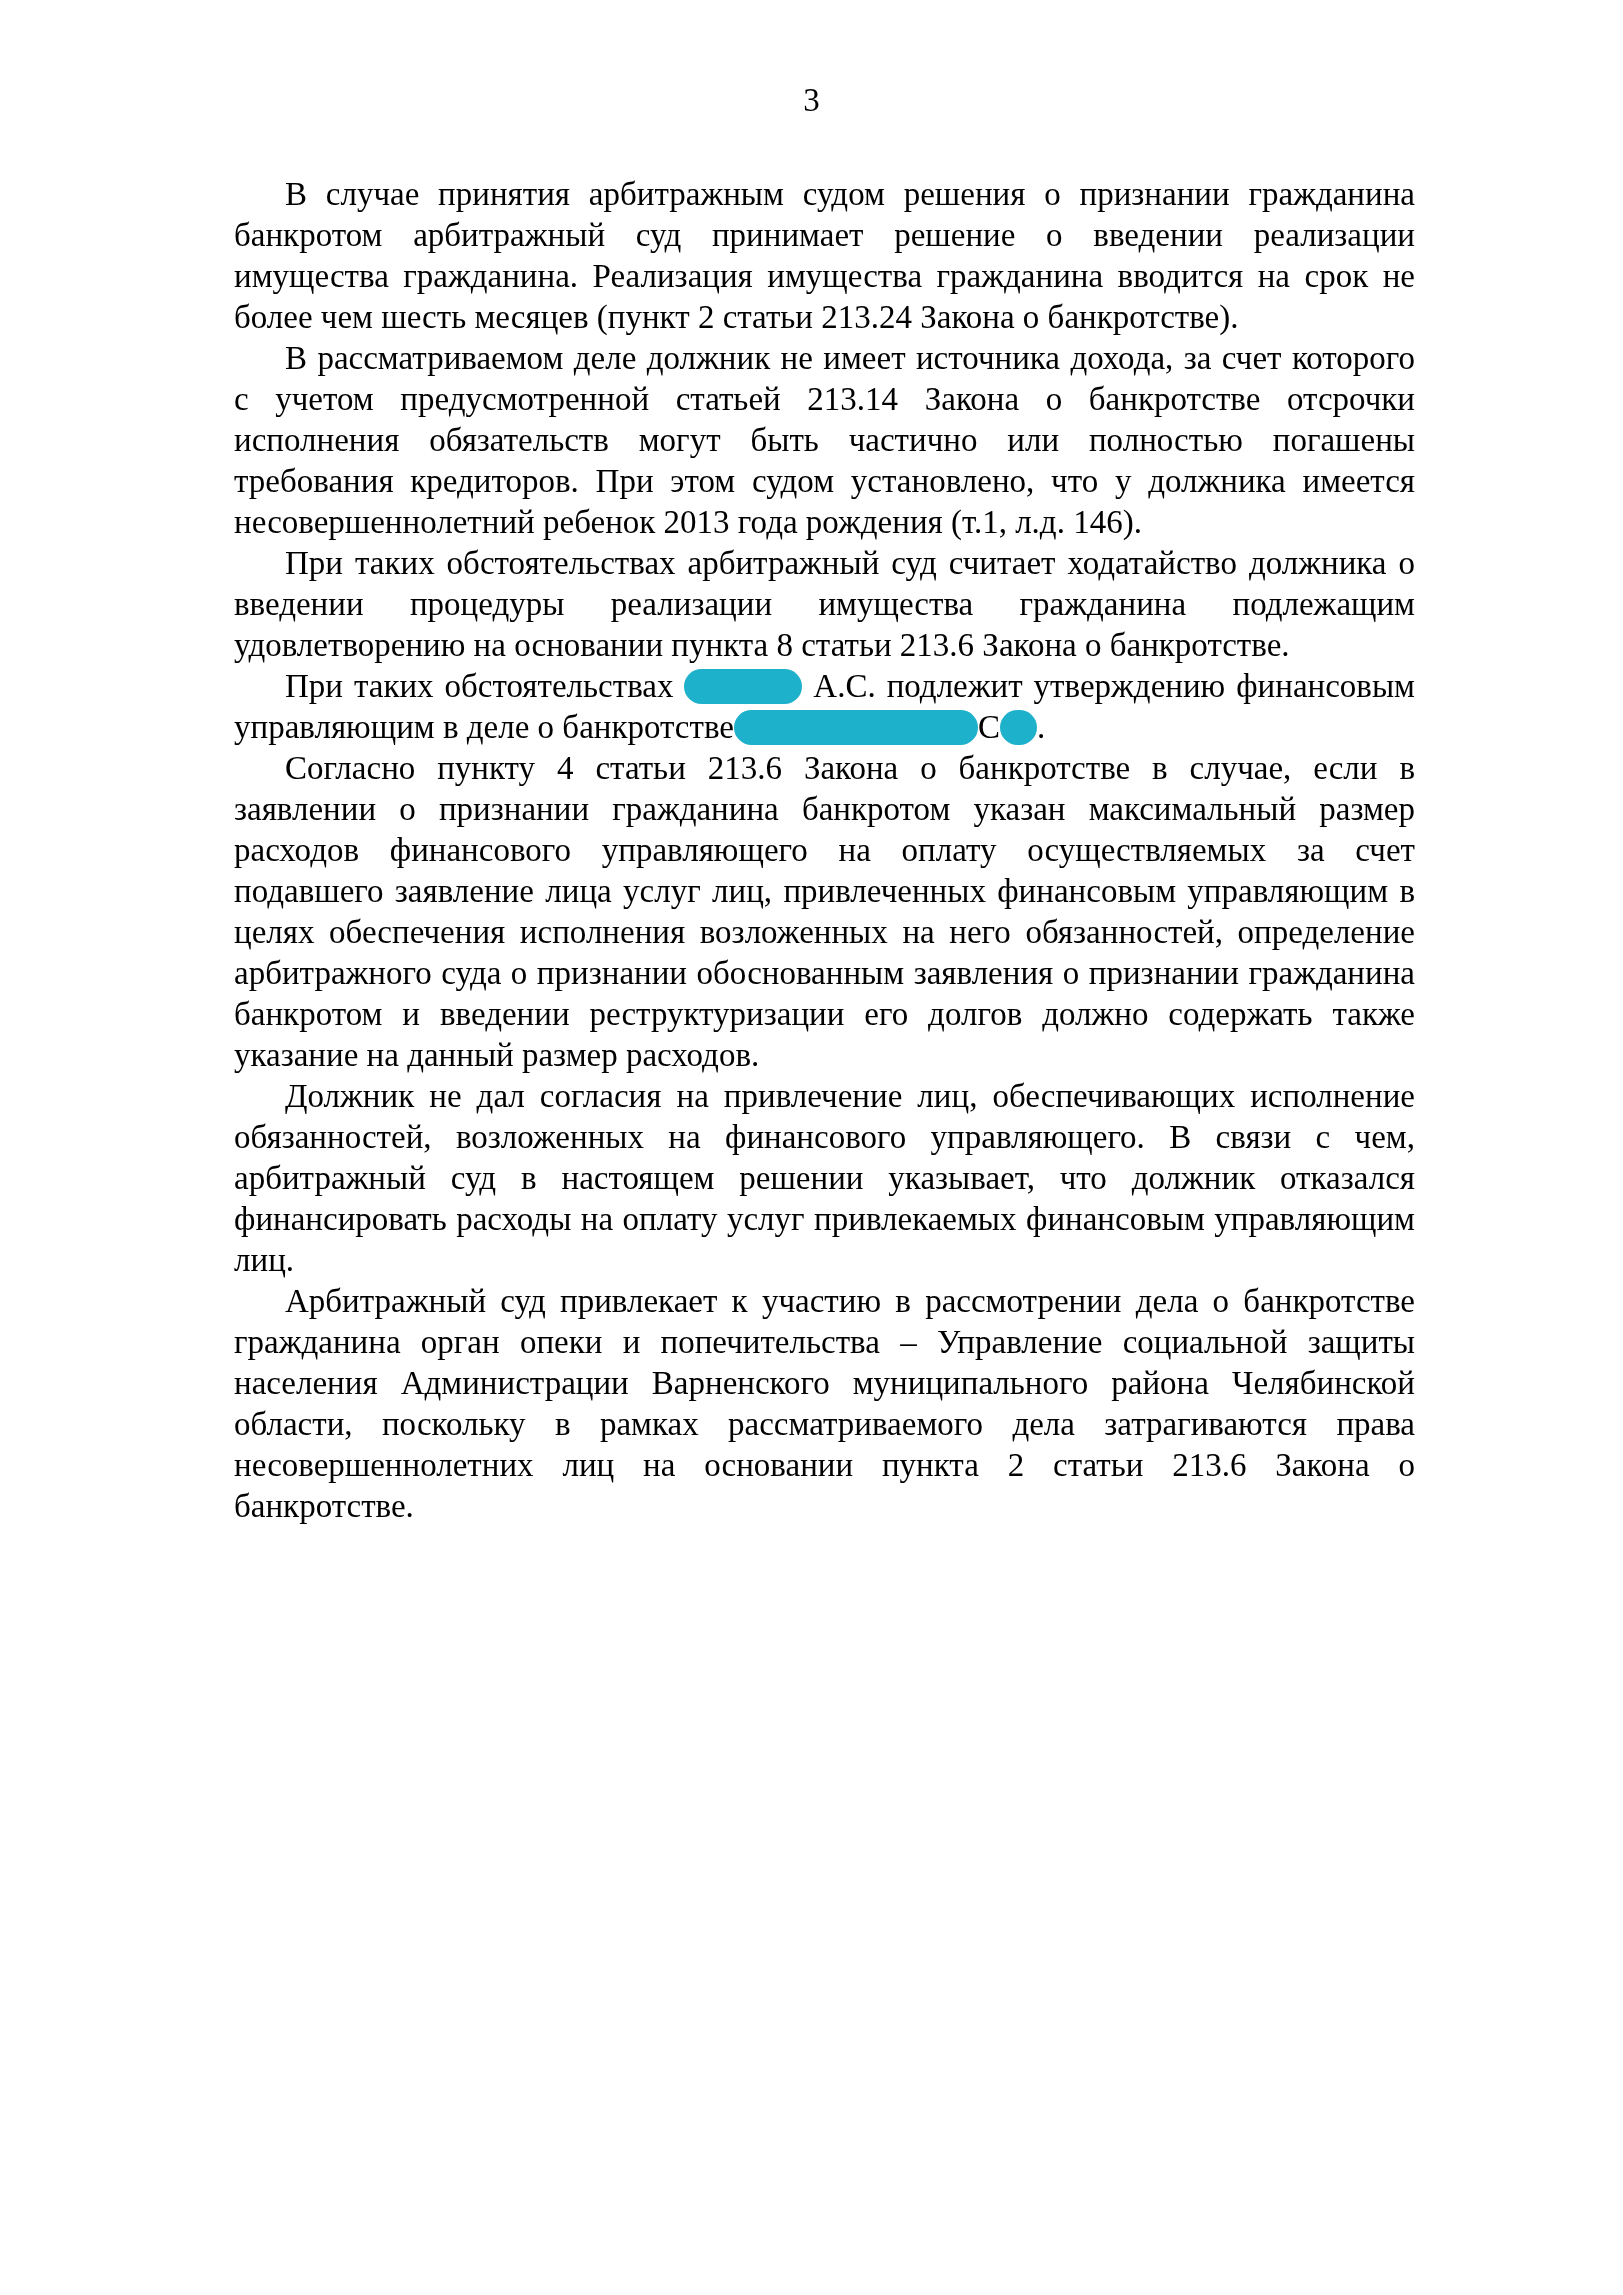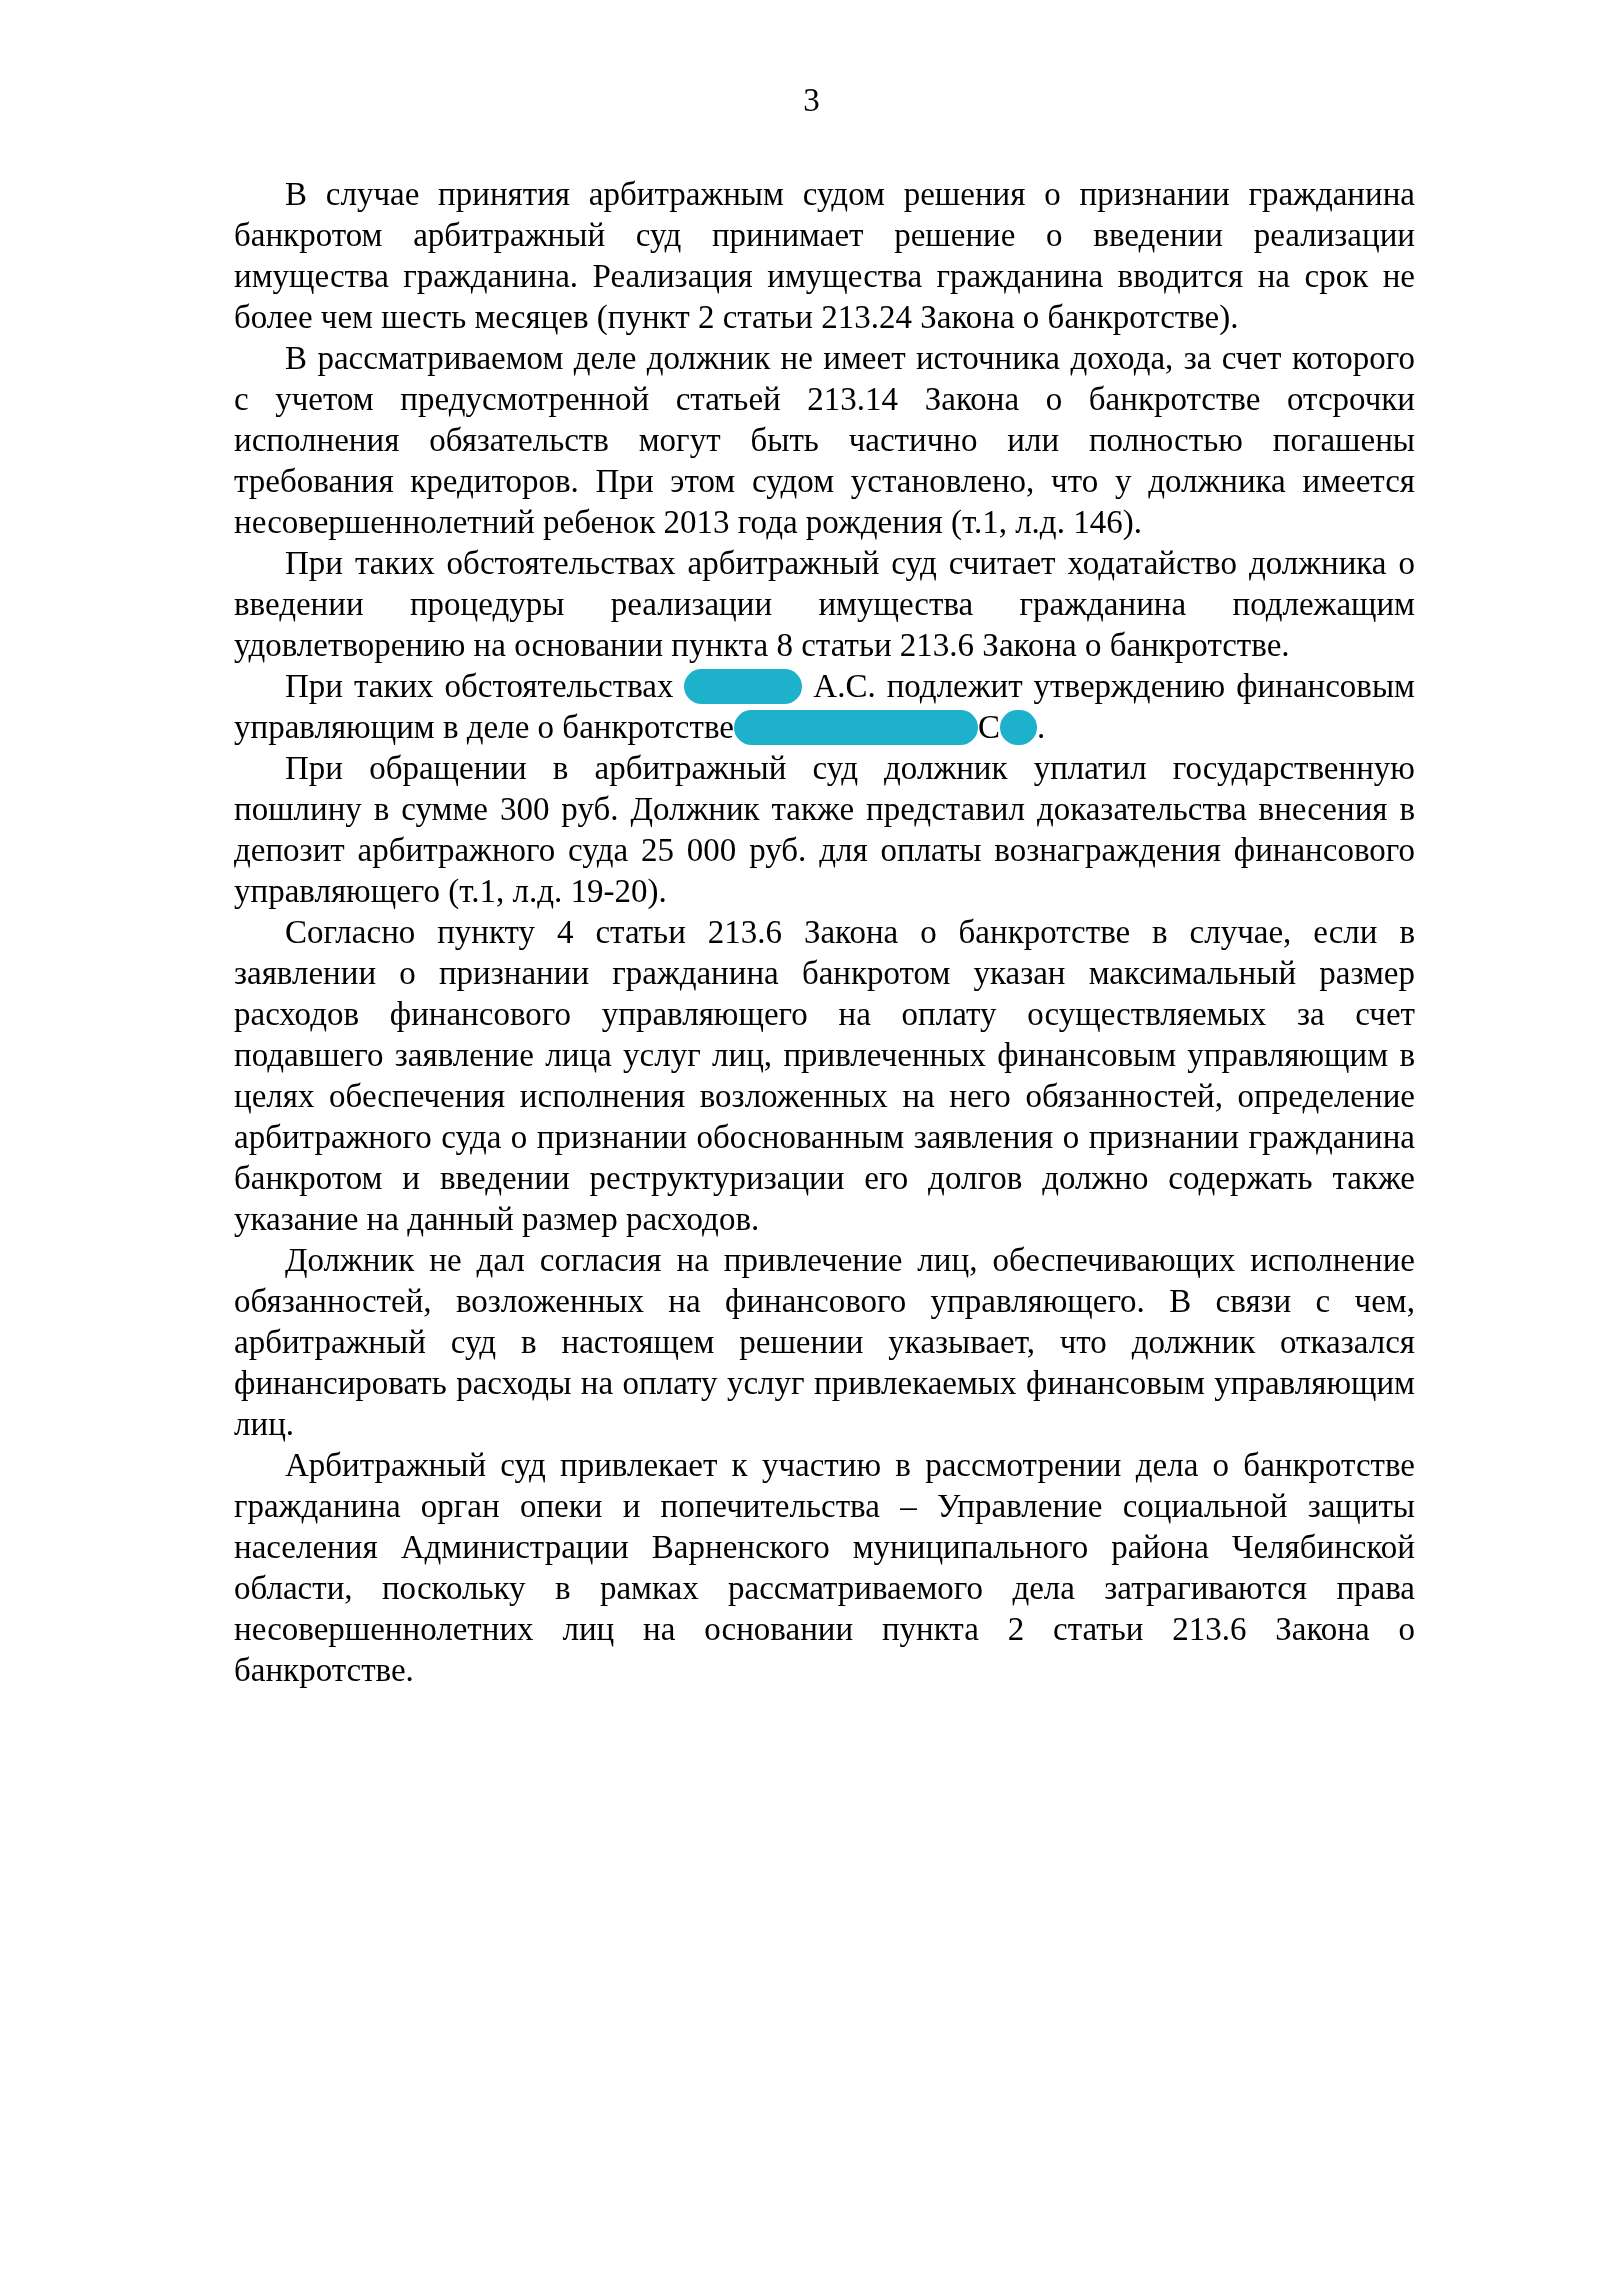--- a/index.html
+++ b/index.html
@@ -50,19 +50,18 @@
 </head>
 <body>
 
 <div class="page">
   <div class="page-number">3</div>
   <div class="content">
       <p class="para">В случае принятия арбитражным судом решения о признании гражданина банкротом арбитражный суд принимает решение о введении реализации имущества гражданина. Реализация имущества гражданина вводится на срок не более чем шесть месяцев (пункт 2 статьи 213.24 Закона о банкротстве).</p>
       <p class="para">В рассматриваемом деле должник не имеет источника дохода, за счет которого с учетом предусмотренной статьей 213.14 Закона о банкротстве отсрочки исполнения обязательств могут быть частично или полностью погашены требования кредиторов. При этом судом установлено, что у должника имеется несовершеннолетний ребенок 2013 года рождения (т.1, л.д. 146).</p>
       <p class="para">При таких обстоятельствах арбитражный суд считает ходатайство должника о введении процедуры реализации имущества гражданина подлежащим удовлетворению на основании пункта 8 статьи 213.6 Закона о банкротстве.</p>
       <p class="para">При таких обстоятельствах <span class="redact" style="width: 118px; background: rgb(30, 177, 203);"></span> А.С. подлежит утверждению финансовым управляющим в деле о банкротстве<span class="redact" style="width: 244px; background: rgb(30, 177, 203);"></span>С<span class="redact" style="width: 37px; background: rgb(30, 177, 203);"></span>.</p>
-      <p class="para">При обращении в арбитражный суд должник уплатил государственную пошлину в сумме 300 руб. Должник также представил доказательства внесения в депозит арбитражного суда 25 000 руб. для оплаты вознаграждения финансового управляющего (т.1, л.д. 19-20).</p>
       <p class="para">Согласно пункту 4 статьи 213.6 Закона о банкротстве в случае, если в заявлении о признании гражданина банкротом указан максимальный размер расходов финансового управляющего на оплату осуществляемых за счет подавшего заявление лица услуг лиц, привлеченных финансовым управляющим в целях обеспечения исполнения возложенных на него обязанностей, определение арбитражного суда о признании обоснованным заявления о признании гражданина банкротом и введении реструктуризации его долгов должно содержать также указание на данный размер расходов.</p>
       <p class="para">Должник не дал согласия на привлечение лиц, обеспечивающих исполнение обязанностей, возложенных на финансового управляющего. В связи с чем, арбитражный суд в настоящем решении указывает, что должник отказался финансировать расходы на оплату услуг привлекаемых финансовым управляющим лиц.</p>
       <p class="para">Арбитражный суд привлекает к участию в рассмотрении дела о банкротстве гражданина орган опеки и попечительства – Управление социальной защиты населения Администрации Варненского муниципального района Челябинской области, поскольку в рамках рассматриваемого дела затрагиваются права несовершеннолетних лиц на основании пункта 2 статьи 213.6 Закона о банкротстве.</p>
     </div>
 </div>
 
 
 </body></html>

